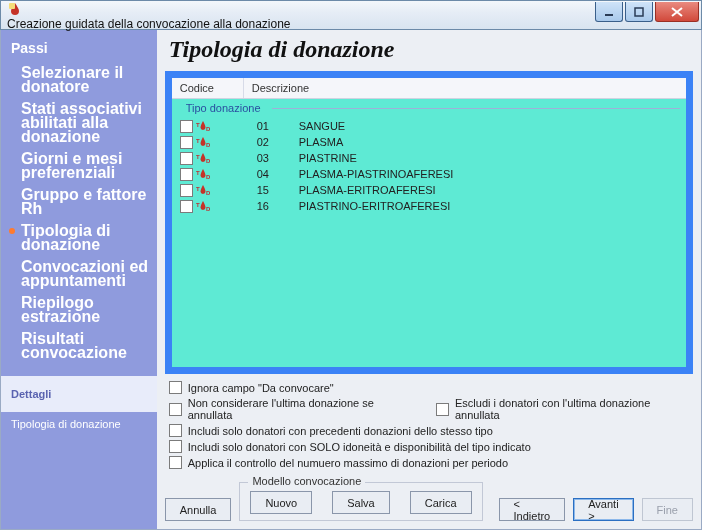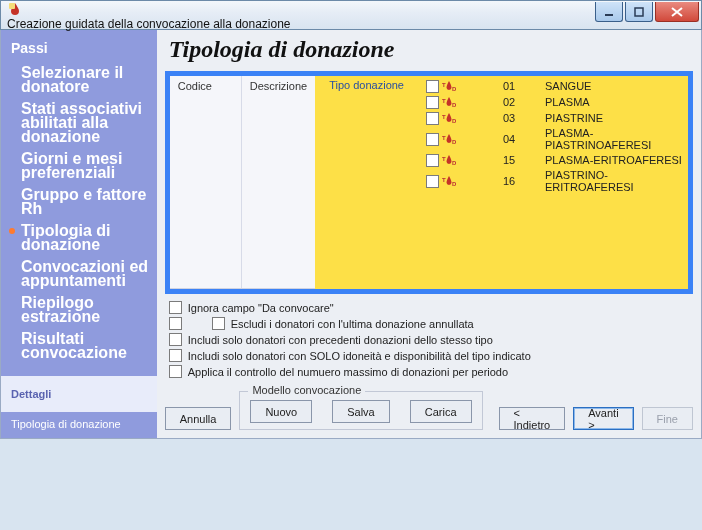--- a/index.html
+++ b/index.html
@@ -19,34 +19,34 @@
   .titlebar .ticon { width:16px; height:16px; margin-right:6px; display:inline-flex; align-items:center; justify-content:center; }
   .titlebar .title { color:#111; font-size:12px; flex:1; }
   .winbtns { display:flex; height:20px; position:absolute; right:2px; top:1px; }
   .winbtn { width:28px; height:20px; margin-left:2px; border:1px solid #3a5f8a; border-top:none; border-radius:0 0 3px 3px;
             display:flex; align-items:center; justify-content:center; background:linear-gradient(to bottom,#cfe3f8,#a9c9eb); }
   .winbtn.close { width:44px; background:linear-gradient(to bottom,#e98a7f,#d1493b); border-color:#9a2f24; }
   .winbtn svg { width:12px; height:12px; }
   .winbtn.close svg { width:14px; height:10px; }
 
   
-  .client { display:flex; height:409px; background:#e8ecf7; border:1px solid #9aaac4; border-top:none; }
+  .client { display:flex; height:500px; background:#e8ecf7; border:1px solid #9aaac4; border-top:none; }
   .sidebar { width:160px; background:#8f9bdd; color:#fff; padding:8px 0 0 0; }
   .sidebar h3 { margin:2px 10px 6px 10px; font-size:14px; font-weight:bold; color:#fff; }
   .steps { list-style:none; margin:0; padding:0 0 0 0; }
   .steps li { display:flex; align-items:flex-start; padding:4px 8px 4px 20px; font-size:16px; font-weight:bold; color:#fff; line-height:14px; position:relative; }
   .steps li.active::before { content:""; position:absolute; left:8px; top:8px; width:6px; height:6px; background:#ff7b2e; border-radius:50%; }
   .steps li.active { color:#fff; }
   .sidebar .section2 { margin-top:12px; }
   .sidebar .sec2-title { background:#e8ecfa; color:#5a63b0; font-weight:bold; padding:12px 10px; font-size:11px; }
   .sidebar .sec2-body { padding:6px 10px; font-size:11px; color:#fff; }
 
   .main { flex:1; background:#eceff4; display:flex; flex-direction:column; padding:6px 8px 8px 8px; }
   .main h1 { margin:0 0 8px 4px; font-size:24px; font-weight:bold; color:#111; font-style:italic; font-family: Georgia, "Times New Roman", serif; }
-  .panel { flex:1; background:#fde047; border:5px solid #3b82f6; display:flex; flex-direction:row; overflow:hidden; }
+  .panel { flex:1; background:#5eead4; border:7px solid #3b82f6; display:flex; flex-direction:column; overflow:hidden; }
   .colheads { display:flex; background:#f5f6fa; border-bottom:1px solid #cfd3e1; }
   .colheads div { padding:4px 8px; font-size:11px; color:#333; border-right:1px solid #d7dbe8; }
   .colheads .c1 { width:72px; }
   .colheads .c2 { flex:1; border-right:none; }
   .grouphead { color:#2a4fa0; font-size:11px; padding:3px 14px 2px 14px; position:relative; }
   .grouphead::after { content:""; position:absolute; left:100px; right:6px; top:50%; height:1px; background:#9db1d8; }
   .rows { flex:1; overflow:auto; padding:2px 0 4px 0; }
   .row { display:flex; align-items:center; padding:1px 0 1px 8px; }
   .row .cb { width:13px; height:13px; border:1px solid #7b7b7b; background:#fff; margin-right:2px; }
   .row .ico { width:16px; height:14px; margin-right:2px; display:inline-flex; align-items:center; justify-content:center; }
@@ -201,20 +201,21 @@
         </div>
     </div>
 
     <div class="opts">
       <div class="optrow">
         <span class="cb"></span>
         <label>Ignora campo "Da convocare"</label>
       </div>
       <div class="optrow">
         <span class="cb"></span>
+        <label>Non considerare l'ultima donazione se annullata</label>
         <span class="gap"></span>
         <span class="cb"></span>
         <label>Escludi i donatori con l'ultima donazione annullata</label>
       </div>
       <div class="optrow">
         <span class="cb"></span>
         <label>Includi solo donatori con precedenti donazioni dello stesso tipo</label>
       </div>
       <div class="optrow">
         <span class="cb"></span>

